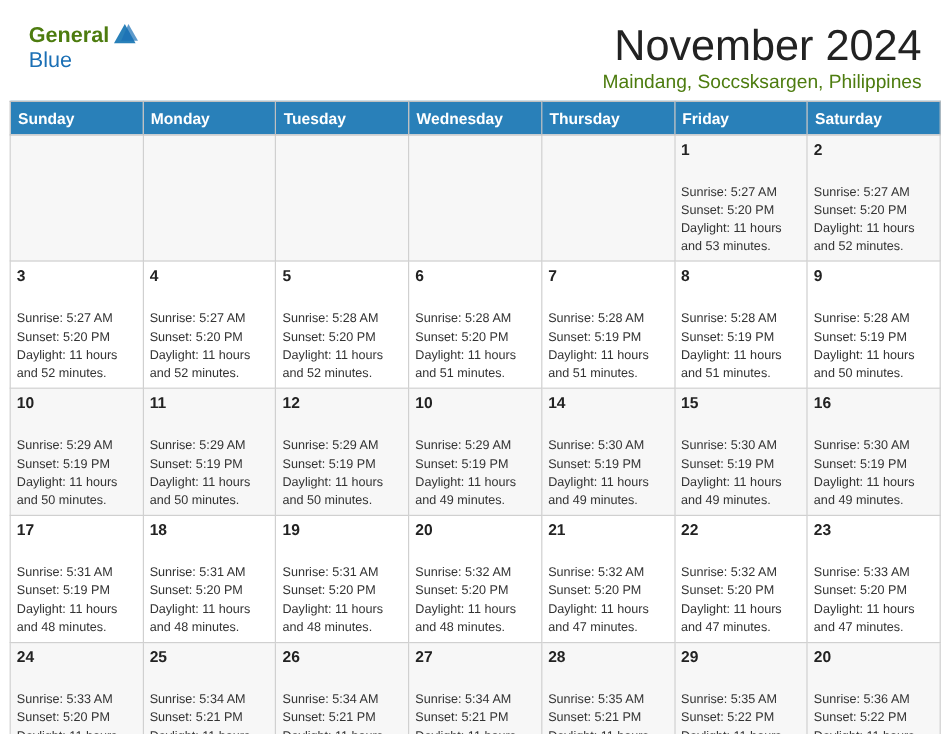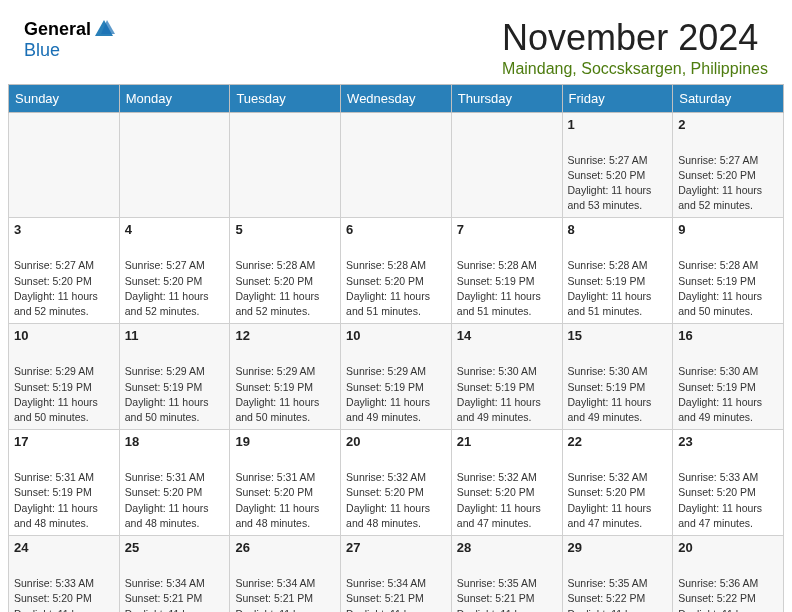--- a/index.html
+++ b/index.html
@@ -21,34 +21,34 @@
       flex-direction: column;
       align-items: flex-start;
     }
     .logo-text {
       display: flex;
       align-items: center;
     }
     .logo-general {
       font-size: 18px;
       font-weight: bold;
-      color: #000000;
+      color: #4d7c0f;
     }
     .logo-blue {
       font-size: 18px;
       font-weight: normal;
       color: #1a6fb5;
     }
     .logo-icon {
       width: 22px;
       height: 22px;
       margin-left: 2px;
     }
     .title-section {
-      text-align: left;
+      text-align: right;
     }
     .month-title {
       font-size: 36px;
       font-weight: normal;
       color: #222;
       line-height: 1.1;
     }
     .location-title {
       font-size: 16px;
       color: #4d7c0f;
@@ -56,21 +56,21 @@
     }
     .calendar {
       width: 100%;
       border-collapse: collapse;
       margin: 0;
     }
     .calendar thead th {
       background: #2980b9;
       color: #fff;
       font-size: 13px;
-      font-weight: normal;
+      font-weight: bold;
       padding: 6px 6px;
       text-align: left;
       border: 1px solid #c0c0c0;
     }
     .calendar tbody td {
       vertical-align: top;
       border: 1px solid #d0d0d0;
       padding: 4px 5px;
       font-size: 11px;
       color: #333;

